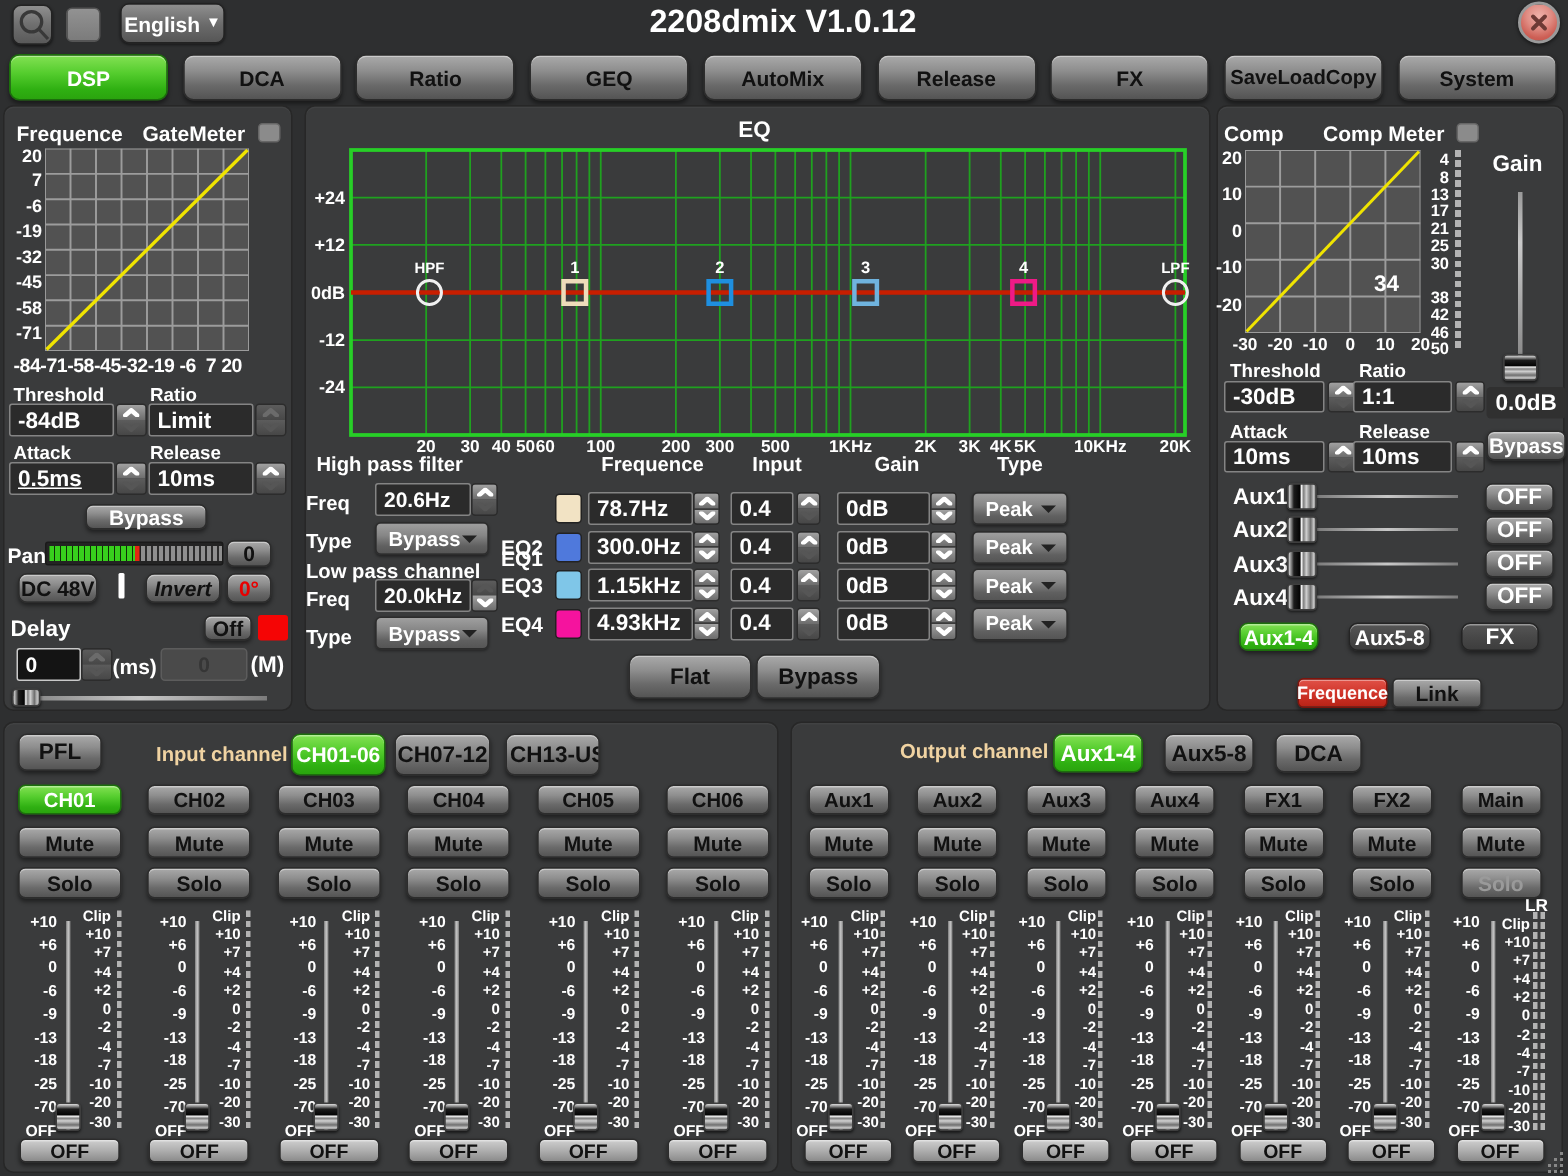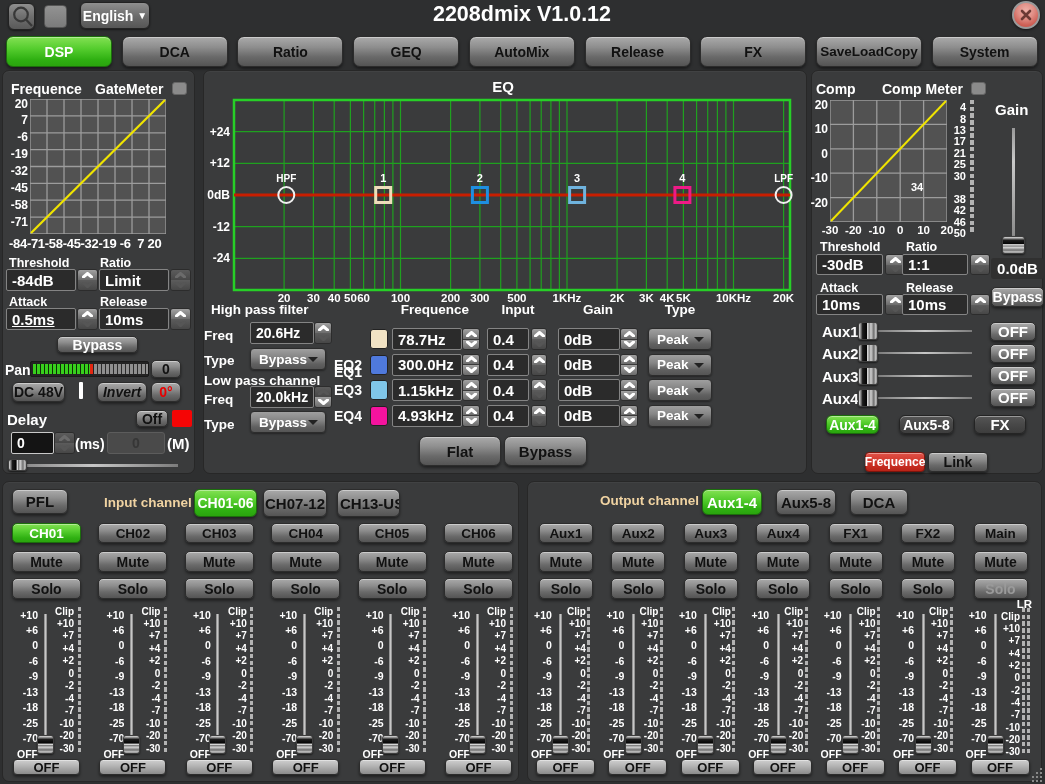--- a/index.html
+++ b/index.html
@@ -495,21 +495,21 @@
 <div class="lbl" style="left:885.2px;top:224px;width:30px;text-align:center;font-size:11.5px">0</div>
 <div class="lbl" style="left:908.6px;top:224px;width:30px;text-align:center;font-size:11.5px">10</div>
 <div class="lbl" style="left:932.0px;top:224px;width:30px;text-align:center;font-size:11.5px">20</div>
 <div class="lbl" style="left:916px;top:101.0px;width:50px;text-align:right;font-size:11px;color:#fff;">4</div>
 <div class="lbl" style="left:916px;top:112.5px;width:50px;text-align:right;font-size:11px;color:#fff;">8</div>
 <div class="lbl" style="left:916px;top:123.9px;width:50px;text-align:right;font-size:11px;color:#fff;">13</div>
 <div class="lbl" style="left:916px;top:135.3px;width:50px;text-align:right;font-size:11px;color:#fff;">17</div>
 <div class="lbl" style="left:916px;top:146.8px;width:50px;text-align:right;font-size:11px;color:#fff;">21</div>
 <div class="lbl" style="left:916px;top:158.2px;width:50px;text-align:right;font-size:11px;color:#fff;">25</div>
 <div class="lbl" style="left:916px;top:169.7px;width:50px;text-align:right;font-size:11px;color:#fff;">30</div>
-<div class="lbl" style="left:892px;top:181.1px;width:50px;text-align:center;font-size:11px;color:#fff;">34</div>
+<div class="lbl" style="left:916px;top:181.1px;width:50px;text-align:left;font-size:15px;color:#fff;">34</div>
 <div class="lbl" style="left:916px;top:192.6px;width:50px;text-align:right;font-size:11px;color:#fff;">38</div>
 <div class="lbl" style="left:916px;top:204.1px;width:50px;text-align:right;font-size:11px;color:#fff;">42</div>
 <div class="lbl" style="left:916px;top:215.5px;width:50px;text-align:right;font-size:11px;color:#fff;">46</div>
 <div class="lbl" style="left:916px;top:226.9px;width:50px;text-align:right;font-size:11px;color:#fff;">50</div>
 <div class="dash" style="left:970px;top:100px;width:4px;height:134px"></div>
 <div class="lbl" style="left:995px;top:101px;font-size:15px;color:#fff;">Gain</div>
 <div class="track" style="left:1012px;top:128px;width:3px;height:112px;background:linear-gradient(180deg,#999,#c9c9c9 30%,#888)"></div>
 <div class="cap" style="left:1002px;top:236px;width:23px;height:18px"></div>
 <div class="abs" style="left:991px;top:258px;width:53px;height:21px;background:#303030;border-radius:3px;display:flex;align-items:center;justify-content:center;color:#fff;font-weight:bold;font-size:15px">0.0dB</div>
 <div class="btn w" style="left:991px;top:287px;width:53px;height:20px;font-size:14px;border-radius:5px;">Bypass</div>

